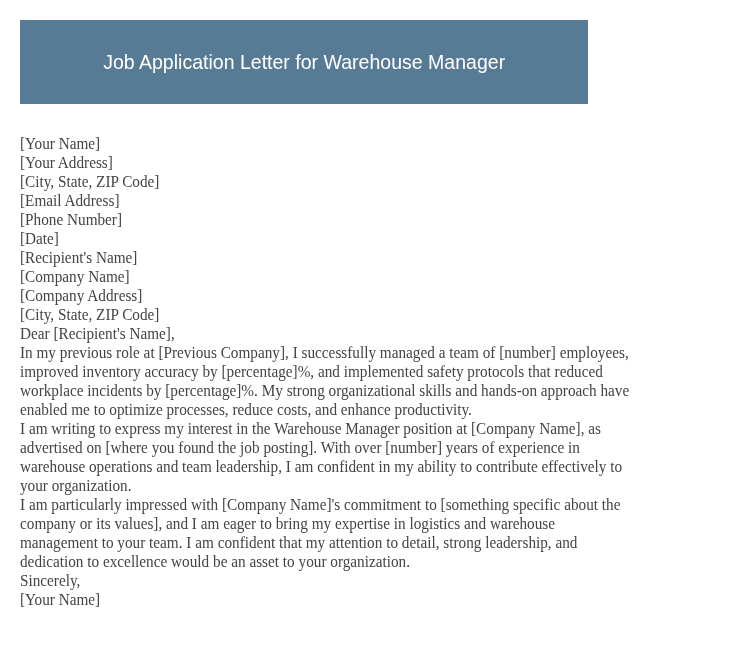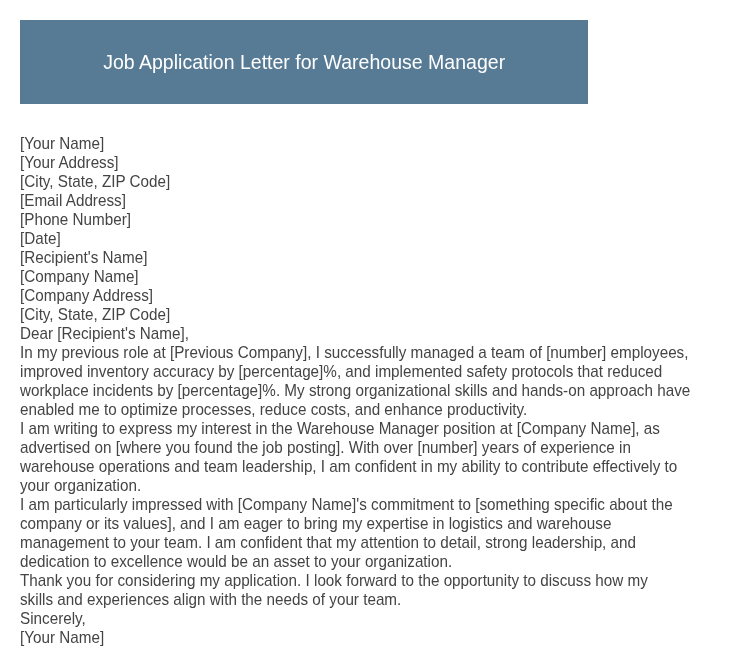--- a/index.html
+++ b/index.html
@@ -33,21 +33,21 @@
       transform: scaleX(0.93);
     }
     .letter {
       position: absolute;
       left: 20px;
       top: 134px;
       width: 710px;
       color: #444444;
       font-size: 16.4px;
       line-height: 19px;
-      font-family: Liberation Sans, sans-serif;
+      font-family: Liberation Serif, serif;
     }
     .letter .line {
       display: block;
       white-space: nowrap;
       transform-origin: left center;
       transform: scaleX(0.93);
     }
   </style>
 </head>
 <body>
@@ -84,20 +84,16 @@
     <span class="line">advertised on [where you found the job posting]. With over [number] years of experience in</span>
     <span class="line">warehouse operations and team leadership, I am confident in my ability to contribute effectively to</span>
     <span class="line">your organization.</span>
   </div>
   <div>
     <span class="line">I am particularly impressed with [Company Name]'s commitment to [something specific about the</span>
     <span class="line">company or its values], and I am eager to bring my expertise in logistics and warehouse</span>
     <span class="line">management to your team. I am confident that my attention to detail, strong leadership, and</span>
     <span class="line">dedication to excellence would be an asset to your organization.</span>
   </div>
-  <div>
-    <span class="line">Thank you for considering my application. I look forward to the opportunity to discuss how my</span>
-    <span class="line">skills and experiences align with the needs of your team.</span>
-  </div>
 
   <span class="line">Sincerely,</span>
   <span class="line">[Your Name]</span>
 </div>
 
 </body></html>

